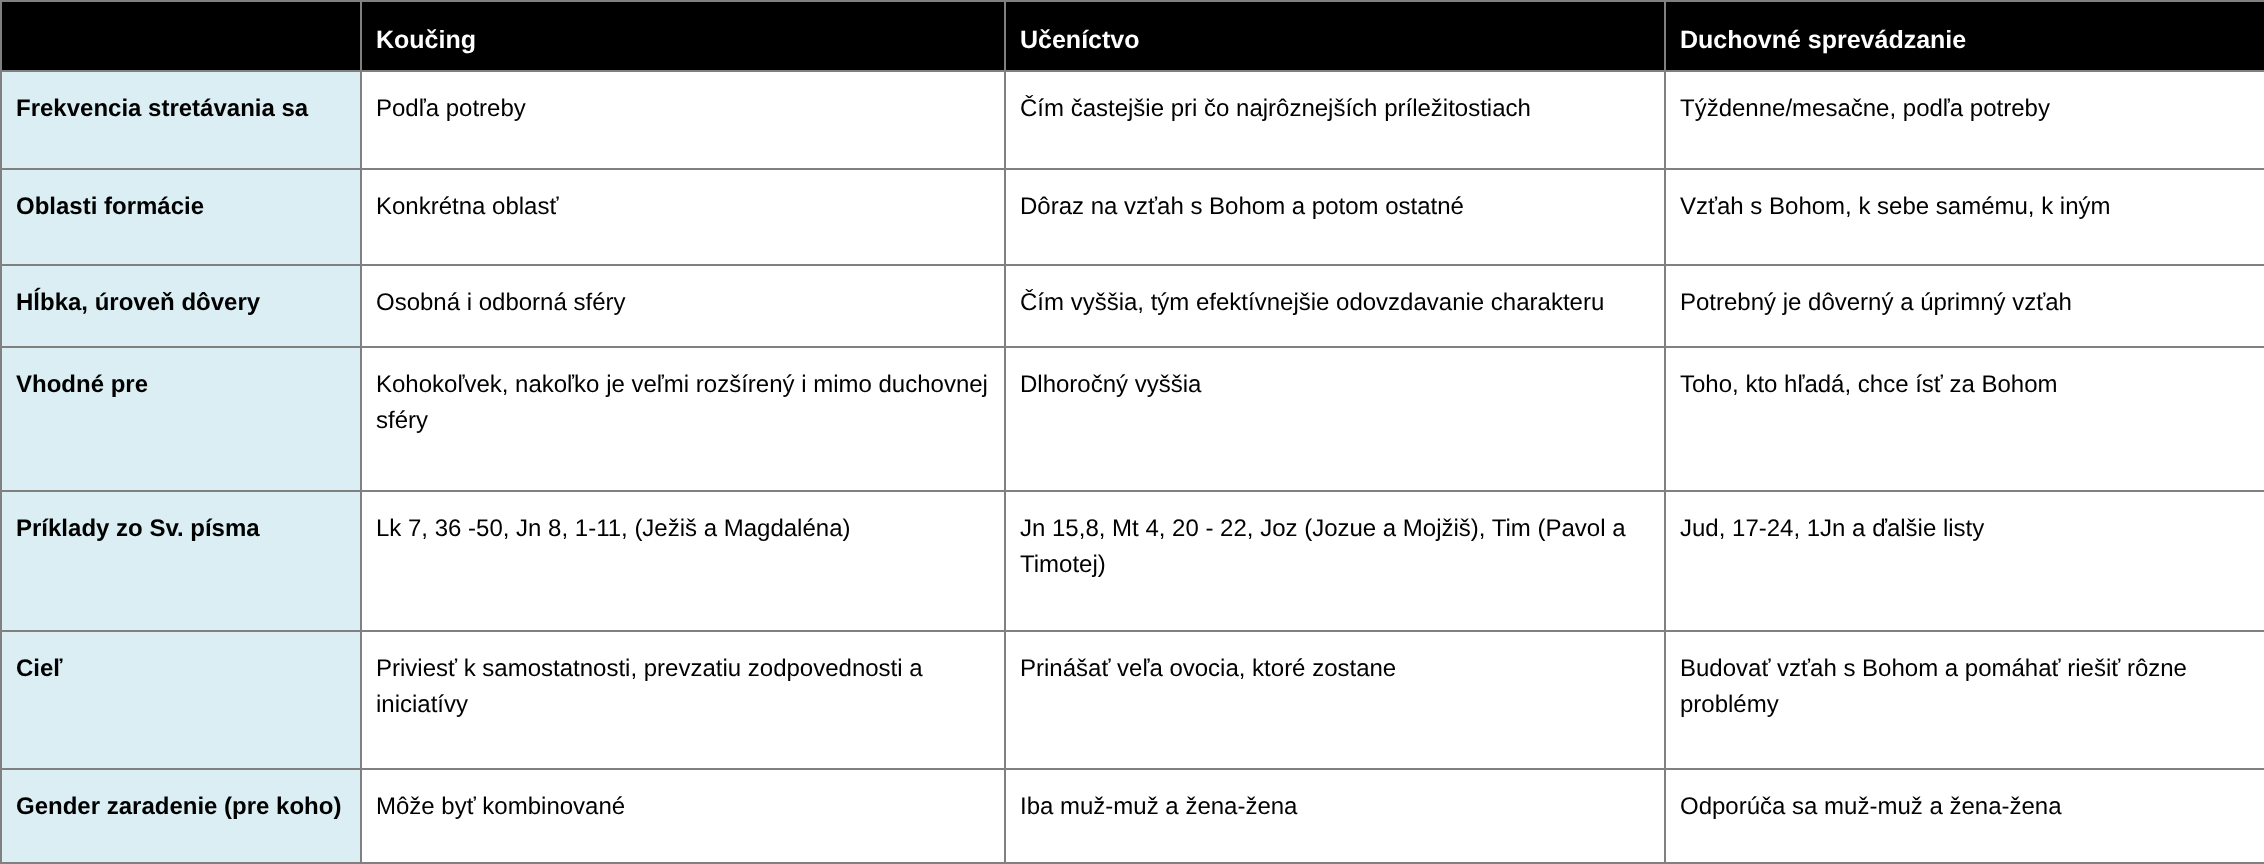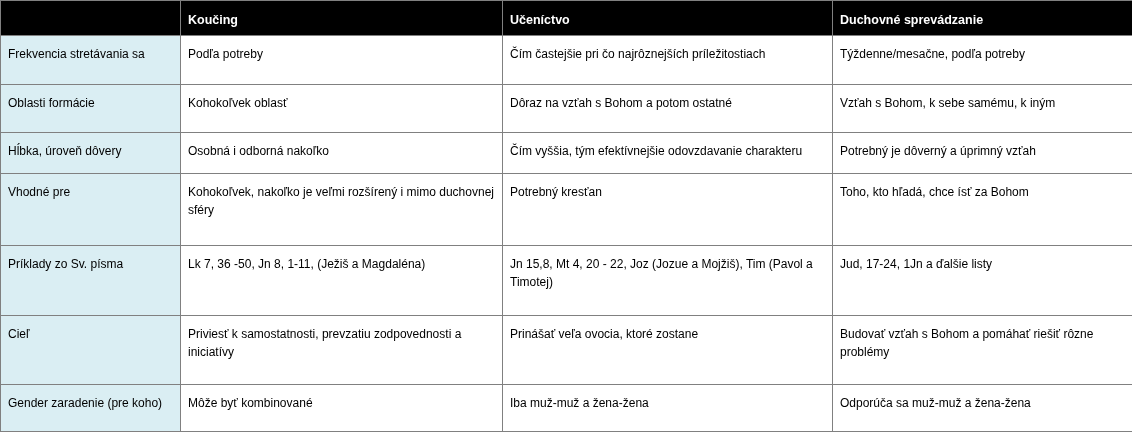--- a/index.html
+++ b/index.html
@@ -40,21 +40,21 @@
   table.cmp thead th{
     background:var(--header-bg);
     color:var(--header-text);
     font-weight:bold;
     font-size:12.5px;
     text-align:left;
     padding-top:10px;
   }
   table.cmp td.rowhdr{
     background:var(--rowheader-bg);
-    font-weight:normal;
+    font-weight:bold;
     white-space:nowrap;
   }
   tr.hdr{height:35px;}
   tr.r0{height:39px;}
   tr.r1{height:38px;}
   tr.r2{height:38px;}
   tr.r3{height:26px;}
   tr.r4{height:57px;}
   tr.r5{height:55px;}
   tr.r6{height:55px;}
@@ -81,34 +81,34 @@
   </thead>
   <tbody>
     <tr class="r0">
       <td class="rowhdr">Frekvencia stretávania sa</td>
       <td>Podľa potreby</td>
       <td>Čím častejšie pri čo najrôznejších príležitostiach</td>
       <td>Týždenne/mesačne, podľa potreby</td>
     </tr>
     <tr class="r2">
       <td class="rowhdr">Oblasti formácie</td>
-      <td>Kohokoľvek oblasť</td>
+      <td>Konkrétna oblasť</td>
       <td>Dôraz na vzťah s Bohom a potom ostatné</td>
       <td>Vzťah s Bohom, k sebe samému, k iným</td>
     </tr>
     <tr class="r3">
       <td class="rowhdr">Hĺbka, úroveň dôvery</td>
-      <td>Osobná i odborná nakoľko</td>
+      <td>Osobná i odborná sféry</td>
       <td>Čím vyššia, tým efektívnejšie odovzdavanie charakteru</td>
       <td>Potrebný je dôverný a úprimný vzťah</td>
     </tr>
     <tr class="r4">
       <td class="rowhdr">Vhodné pre</td>
       <td>Kohokoľvek, nakoľko je veľmi rozšírený i mimo duchovnej sféry</td>
-      <td>Potrebný kresťan</td>
+      <td>Dlhoročný vyššia</td>
       <td>Toho, kto hľadá, chce ísť za Bohom</td>
     </tr>
     <tr class="r5">
       <td class="rowhdr">Príklady zo Sv. písma</td>
       <td>Lk 7, 36 -50, Jn 8, 1-11, (Ježiš a Magdaléna)</td>
       <td>Jn 15,8, Mt 4, 20 - 22, Joz (Jozue a Mojžiš), Tim (Pavol a Timotej)</td>
       <td>Jud, 17-24, 1Jn a ďalšie listy</td>
     </tr>
     <tr class="r6">
       <td class="rowhdr">Cieľ</td>

